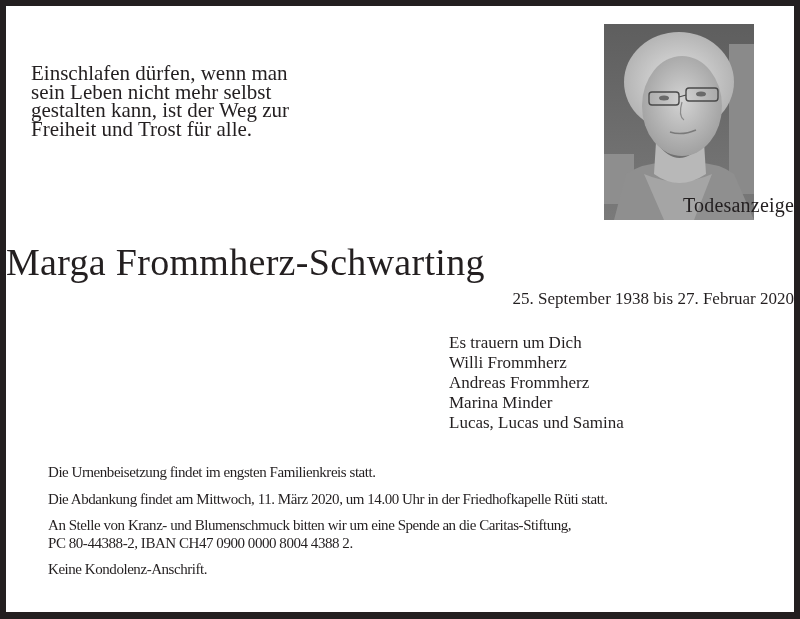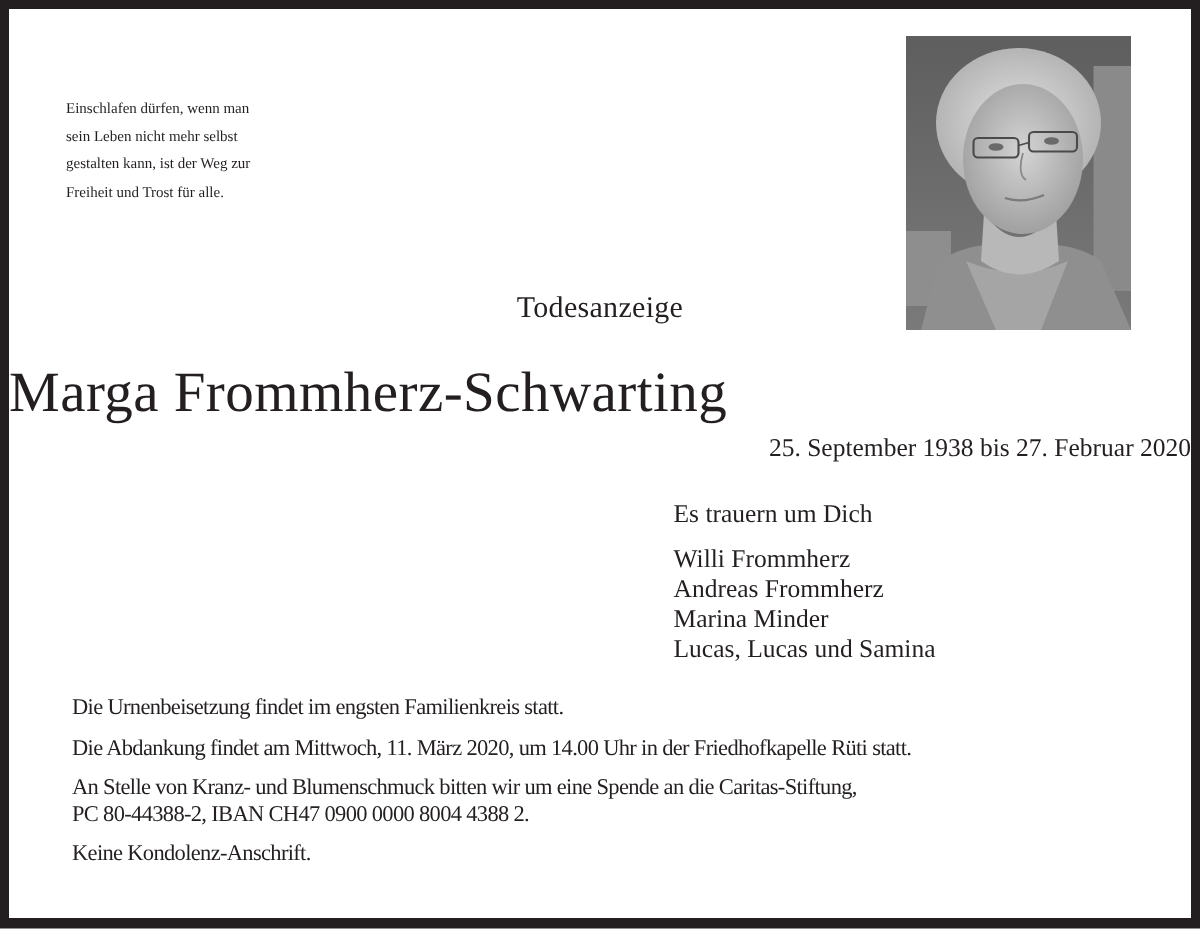--- a/index.html
+++ b/index.html
@@ -12,39 +12,39 @@
       color: #231f20;
     }
     .page {
       position: absolute;
       left: 6px; top: 6px;
       width: 788px; height: 606px;
       background: #ffffff;
     }
     .motto {
       position: absolute;
-      left: 38px; top: 58px;
-      font-size: 10px;
+      left: 25px; top: 58px;
+      font-size: 21px;
       line-height: 18.5px;
       width: 240px;
     }
     .motto div { white-space: nowrap; }
     .photo {
       position: absolute;
       left: 598px; top: 18px;
       width: 150px; height: 196px;
       background: #6f6f6f;
       overflow: hidden;
     }
     .photo svg { display: block; }
     .heading {
       position: absolute;
       left: 0; width: 788px;
       top: 188px;
-      text-align: center;
+      text-align: right;
       font-size: 20px;
       letter-spacing: 0.2px;
     }
     .name {
       position: absolute;
       left: 0; width: 788px;
       top: 234px;
       font-size: 38px;
       letter-spacing: 0.3px;
     }
@@ -53,21 +53,21 @@
       left: 0; width: 788px;
       top: 283px;
       text-align: right;
       font-size: 17px;
     }
     .mourners {
       position: absolute;
       left: 443px; top: 327px;
       font-size: 17px;
     }
-    .mourners .intro { line-height: 20px; margin-bottom: 10px; }
+    .mourners .intro { line-height: 20px; margin-bottom: 0; }
     .mourners .list div { line-height: 20px; white-space: nowrap; }
     .notes {
       position: absolute;
       left: 38px; top: 458px;
       font-size: 15px;
       width: 720px;
     }
     .notes p {
       margin: 0 0 9px 4px;
       line-height: 17.5px;

